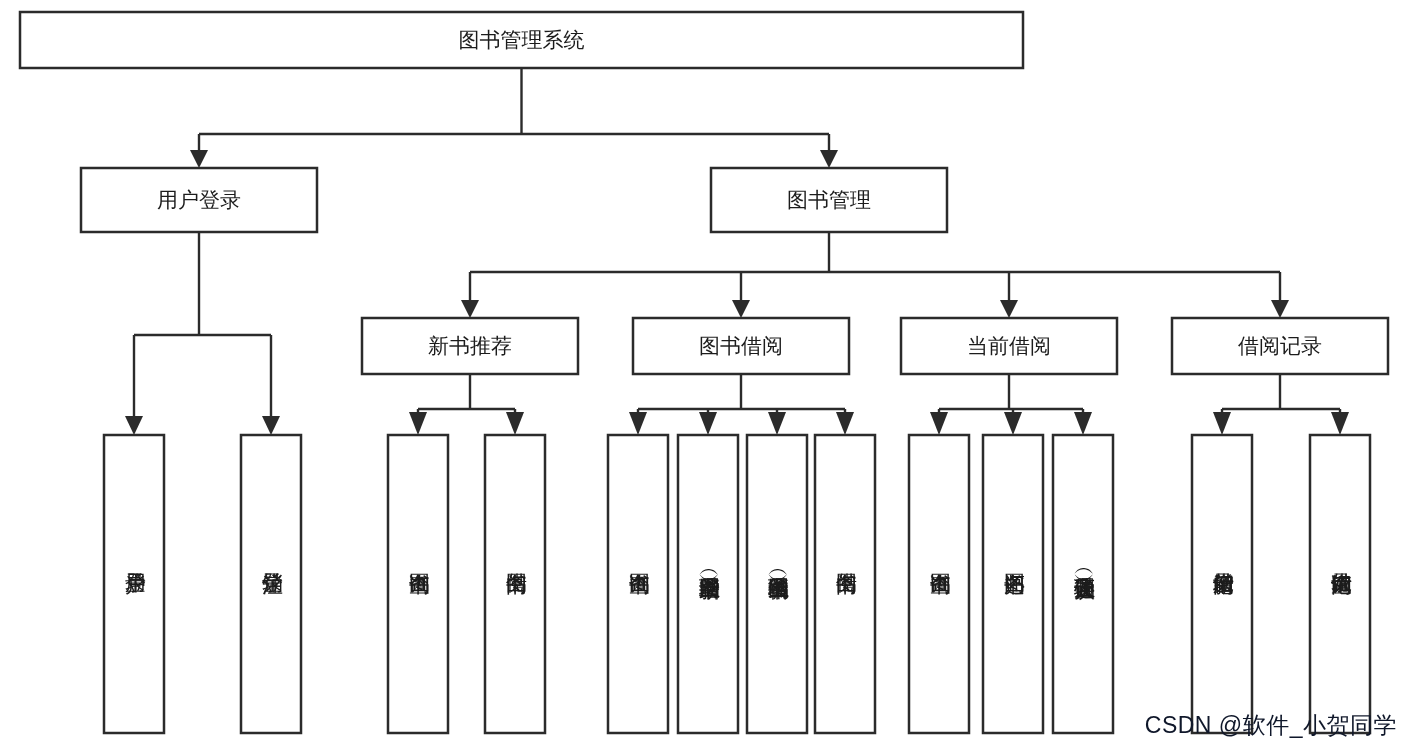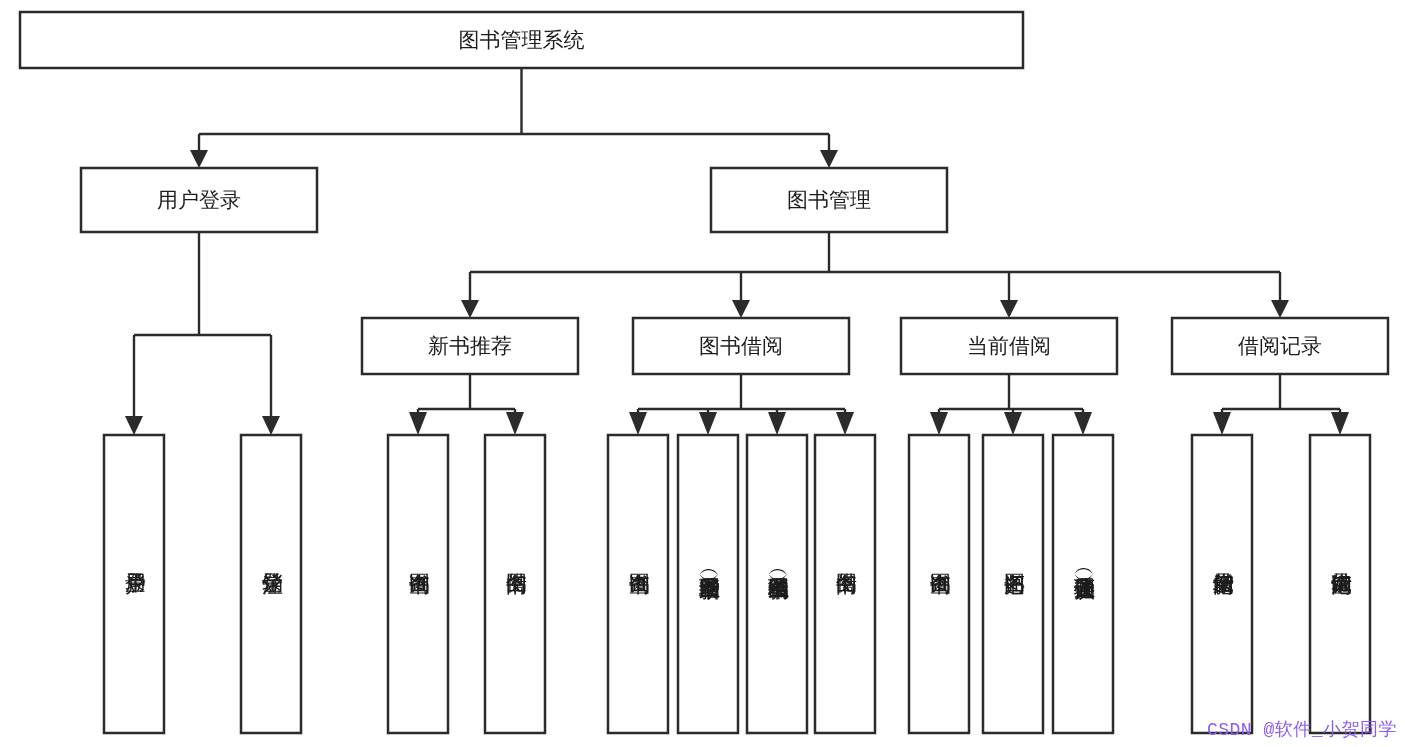--- a/index.html
+++ b/index.html
@@ -45,23 +45,23 @@
     stroke-linecap: butt;
   }
   .arrow-head {
     fill: #2b2b2b;
     stroke: none;
   }
   .watermark {
     position: absolute;
     right: 8px;
     bottom: 6px;
-    font-family: Liberation Mono, monospace;
-    font-size: 18px;
-    color: #8b5cf6;
+    font-family: Liberation Sans, sans-serif;
+    font-size: 23px;
+    color: #0f172a;
     white-space: nowrap;
     letter-spacing: 0.5px;
     user-select: none;
   }
 </style>
 </head>
 <body>
 
 <svg id="diagram" viewBox="0 0 1405 747">
   <defs>

